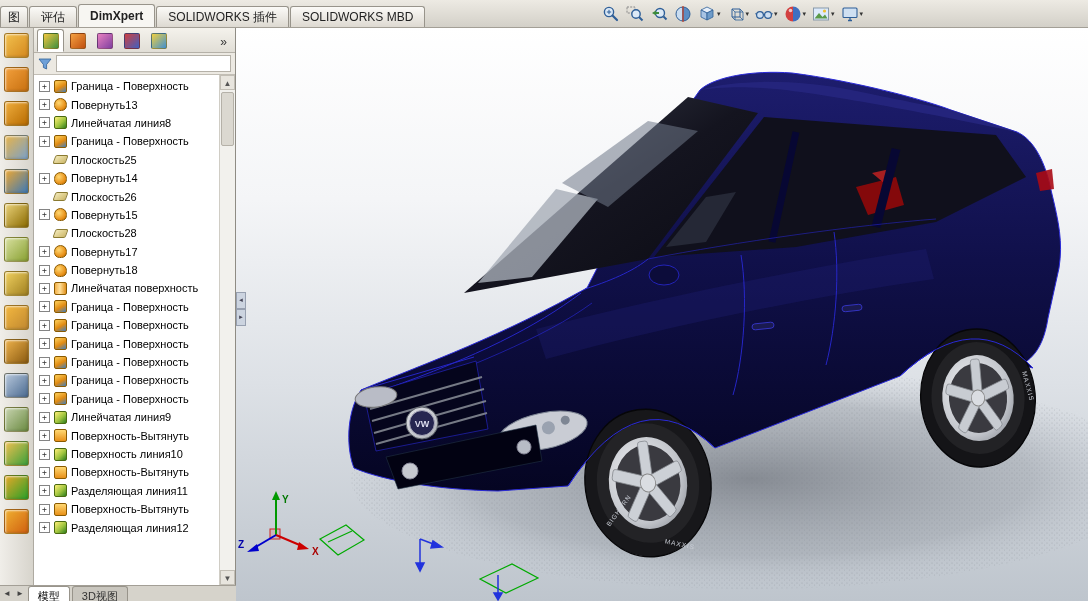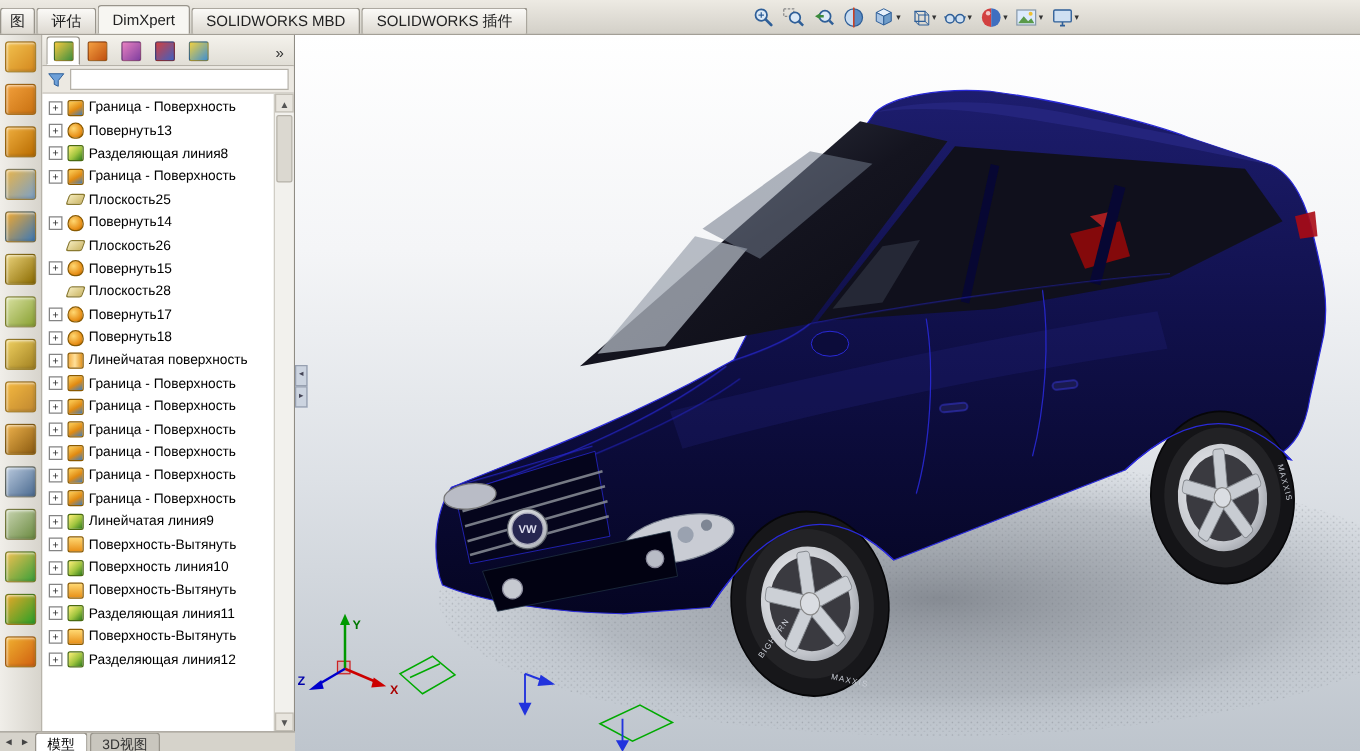--- a/index.html
+++ b/index.html
@@ -6,21 +6,21 @@
   body{width:1088px;height:601px;overflow:hidden;position:relative;
        font-family:"Liberation Sans","DejaVu Sans",sans-serif;background:#d4d0c8;font-size:12px}
 
   
   #topbar{position:absolute;left:0;top:0;width:1088px;height:27px;
           background:linear-gradient(#edeae3,#d3d0c8);border-bottom:1px solid #a39f96;
           display:flex;align-items:flex-end;z-index:10}
   .ctab{height:20px;line-height:20px;padding:0 11px;color:#222;
         background:linear-gradient(#fbfaf7,#ddd9d1);border:1px solid #98948b;border-bottom:none;
         border-radius:3px 3px 0 0;margin-right:1px;white-space:nowrap;cursor:default}
-  .ctab.active{background:#f7f6f2;height:22px;line-height:22px;font-weight:normal}
+  .ctab.active{background:#f7f6f2;height:22px;line-height:22px;font-weight:bold}
   .ctab.first{margin-left:-6px;padding:0 7px}
 
   
   #view-toolbar{position:absolute;left:600px;top:2px;height:24px;display:flex;align-items:center;gap:2px;z-index:11}
   .vtb{display:flex;align-items:center;height:22px;padding:1px 2px;border-radius:2px;cursor:default}
   .vtb svg{width:18px;height:18px;display:block}
   .dd{font-size:7px;color:#333;margin-left:1px}
 
   
   #lefttools{position:absolute;left:0;top:27px;width:34px;height:558px;box-sizing:border-box;
@@ -81,22 +81,22 @@
   .mtab.inactive{background:#c9c6be;color:#333}
 </style>
 </head>
 <body>
 
 <div id="topbar">
   <div style="display:flex;align-items:flex-end;padding-left:6px">
       <div class="ctab first">图</div>
       <div class="ctab">评估</div>
       <div class="ctab active">DimXpert</div>
+      <div class="ctab">SOLIDWORKS 插件</div>
       <div class="ctab">SOLIDWORKS MBD</div>
-      <div class="ctab">SOLIDWORKS 插件</div>
     </div>
 </div>
 
 <div id="view-toolbar">
     <span class="vtb">
       <svg viewBox="0 0 18 18">
         <circle cx="7" cy="7" r="4.6" fill="#dce9f6" stroke="#2f5f98" stroke-width="1.4"></circle>
         <path d="M10.5 10.5 L15 15" stroke="#2f5f98" stroke-width="2.2" stroke-linecap="round"></path>
         <path d="M7 4.8 V9.2 M4.8 7 H9.2" stroke="#2f5f98" stroke-width="1"></path>
       </svg>
@@ -224,21 +224,21 @@
         <span class="tlabel">Граница - Поверхность</span>
       </div>
       <div class="trow">
         <span class="plus">+</span>
         <span class="ti ti-revolve"></span>
         <span class="tlabel">Повернуть13</span>
       </div>
       <div class="trow">
         <span class="plus">+</span>
         <span class="ti ti-splitline"></span>
-        <span class="tlabel">Разделяющая линия8</span>
+        <span class="tlabel">Линейчатая линия8</span>
       </div>
       <div class="trow">
         <span class="plus">+</span>
         <span class="ti ti-boundary"></span>
         <span class="tlabel">Граница - Поверхность</span>
       </div>
       <div class="trow">
         <span class="plus-sp"></span>
         <span class="ti ti-plane"></span>
         <span class="tlabel">Плоскость25</span>

